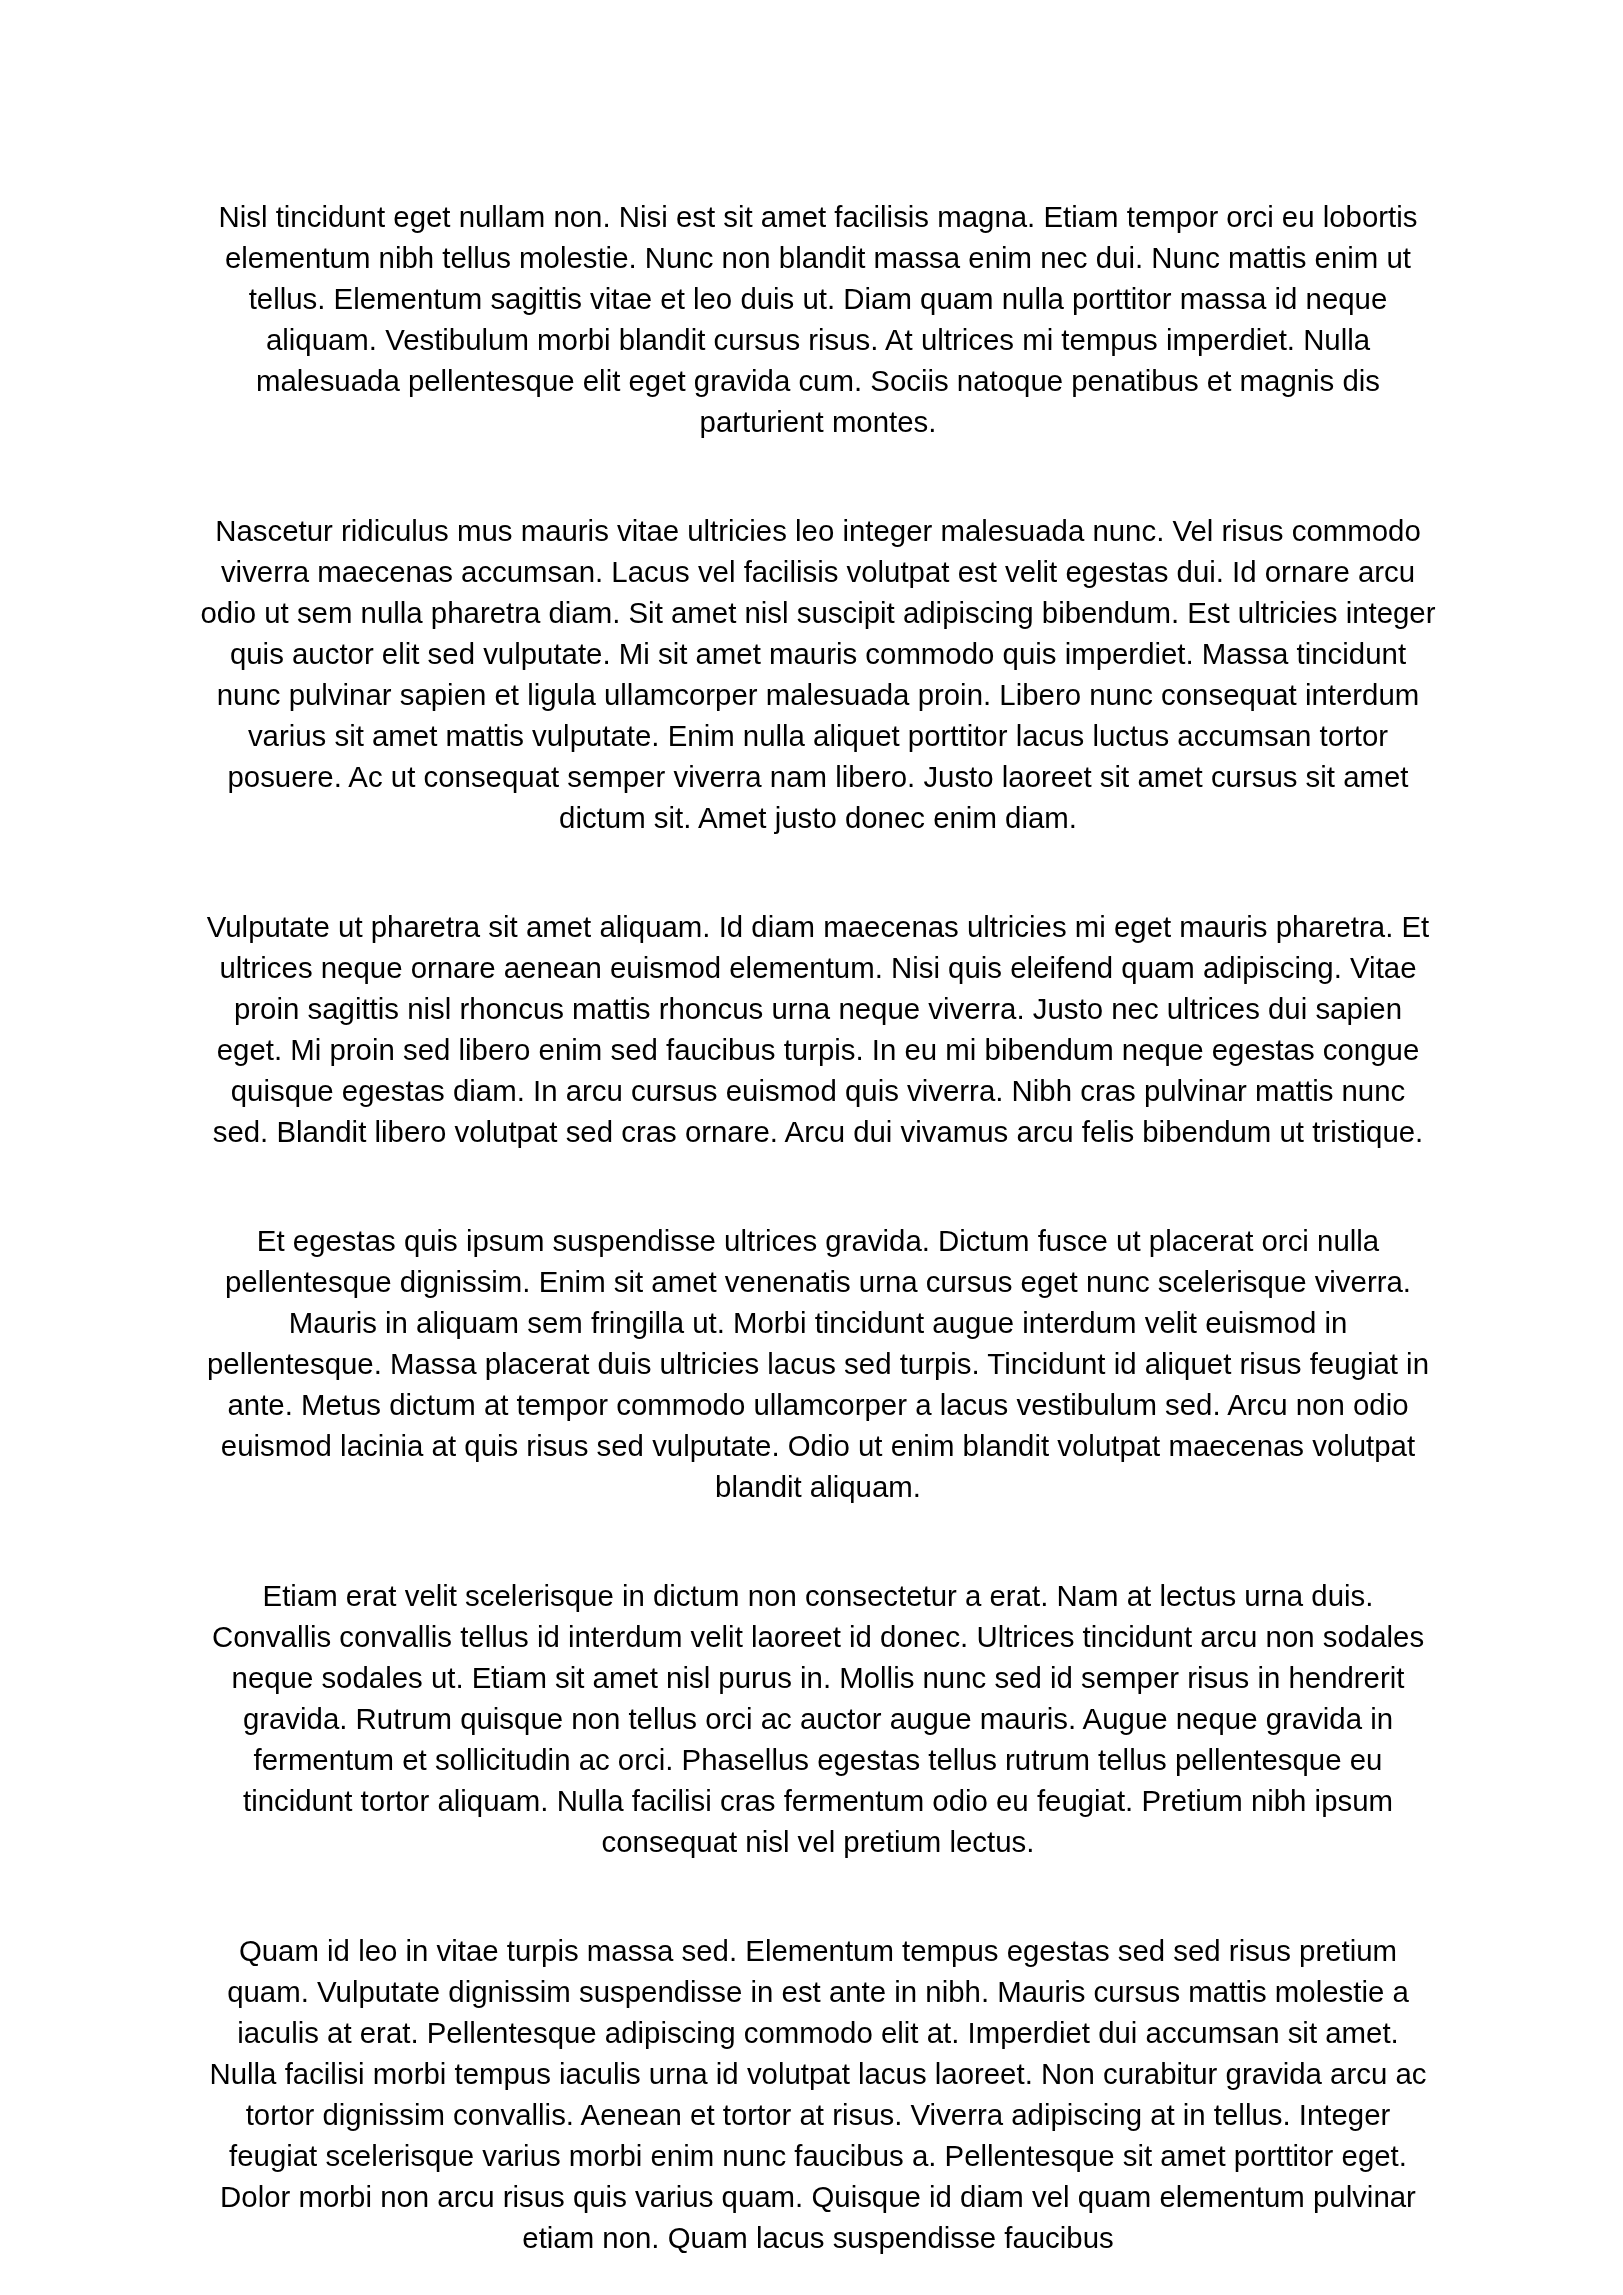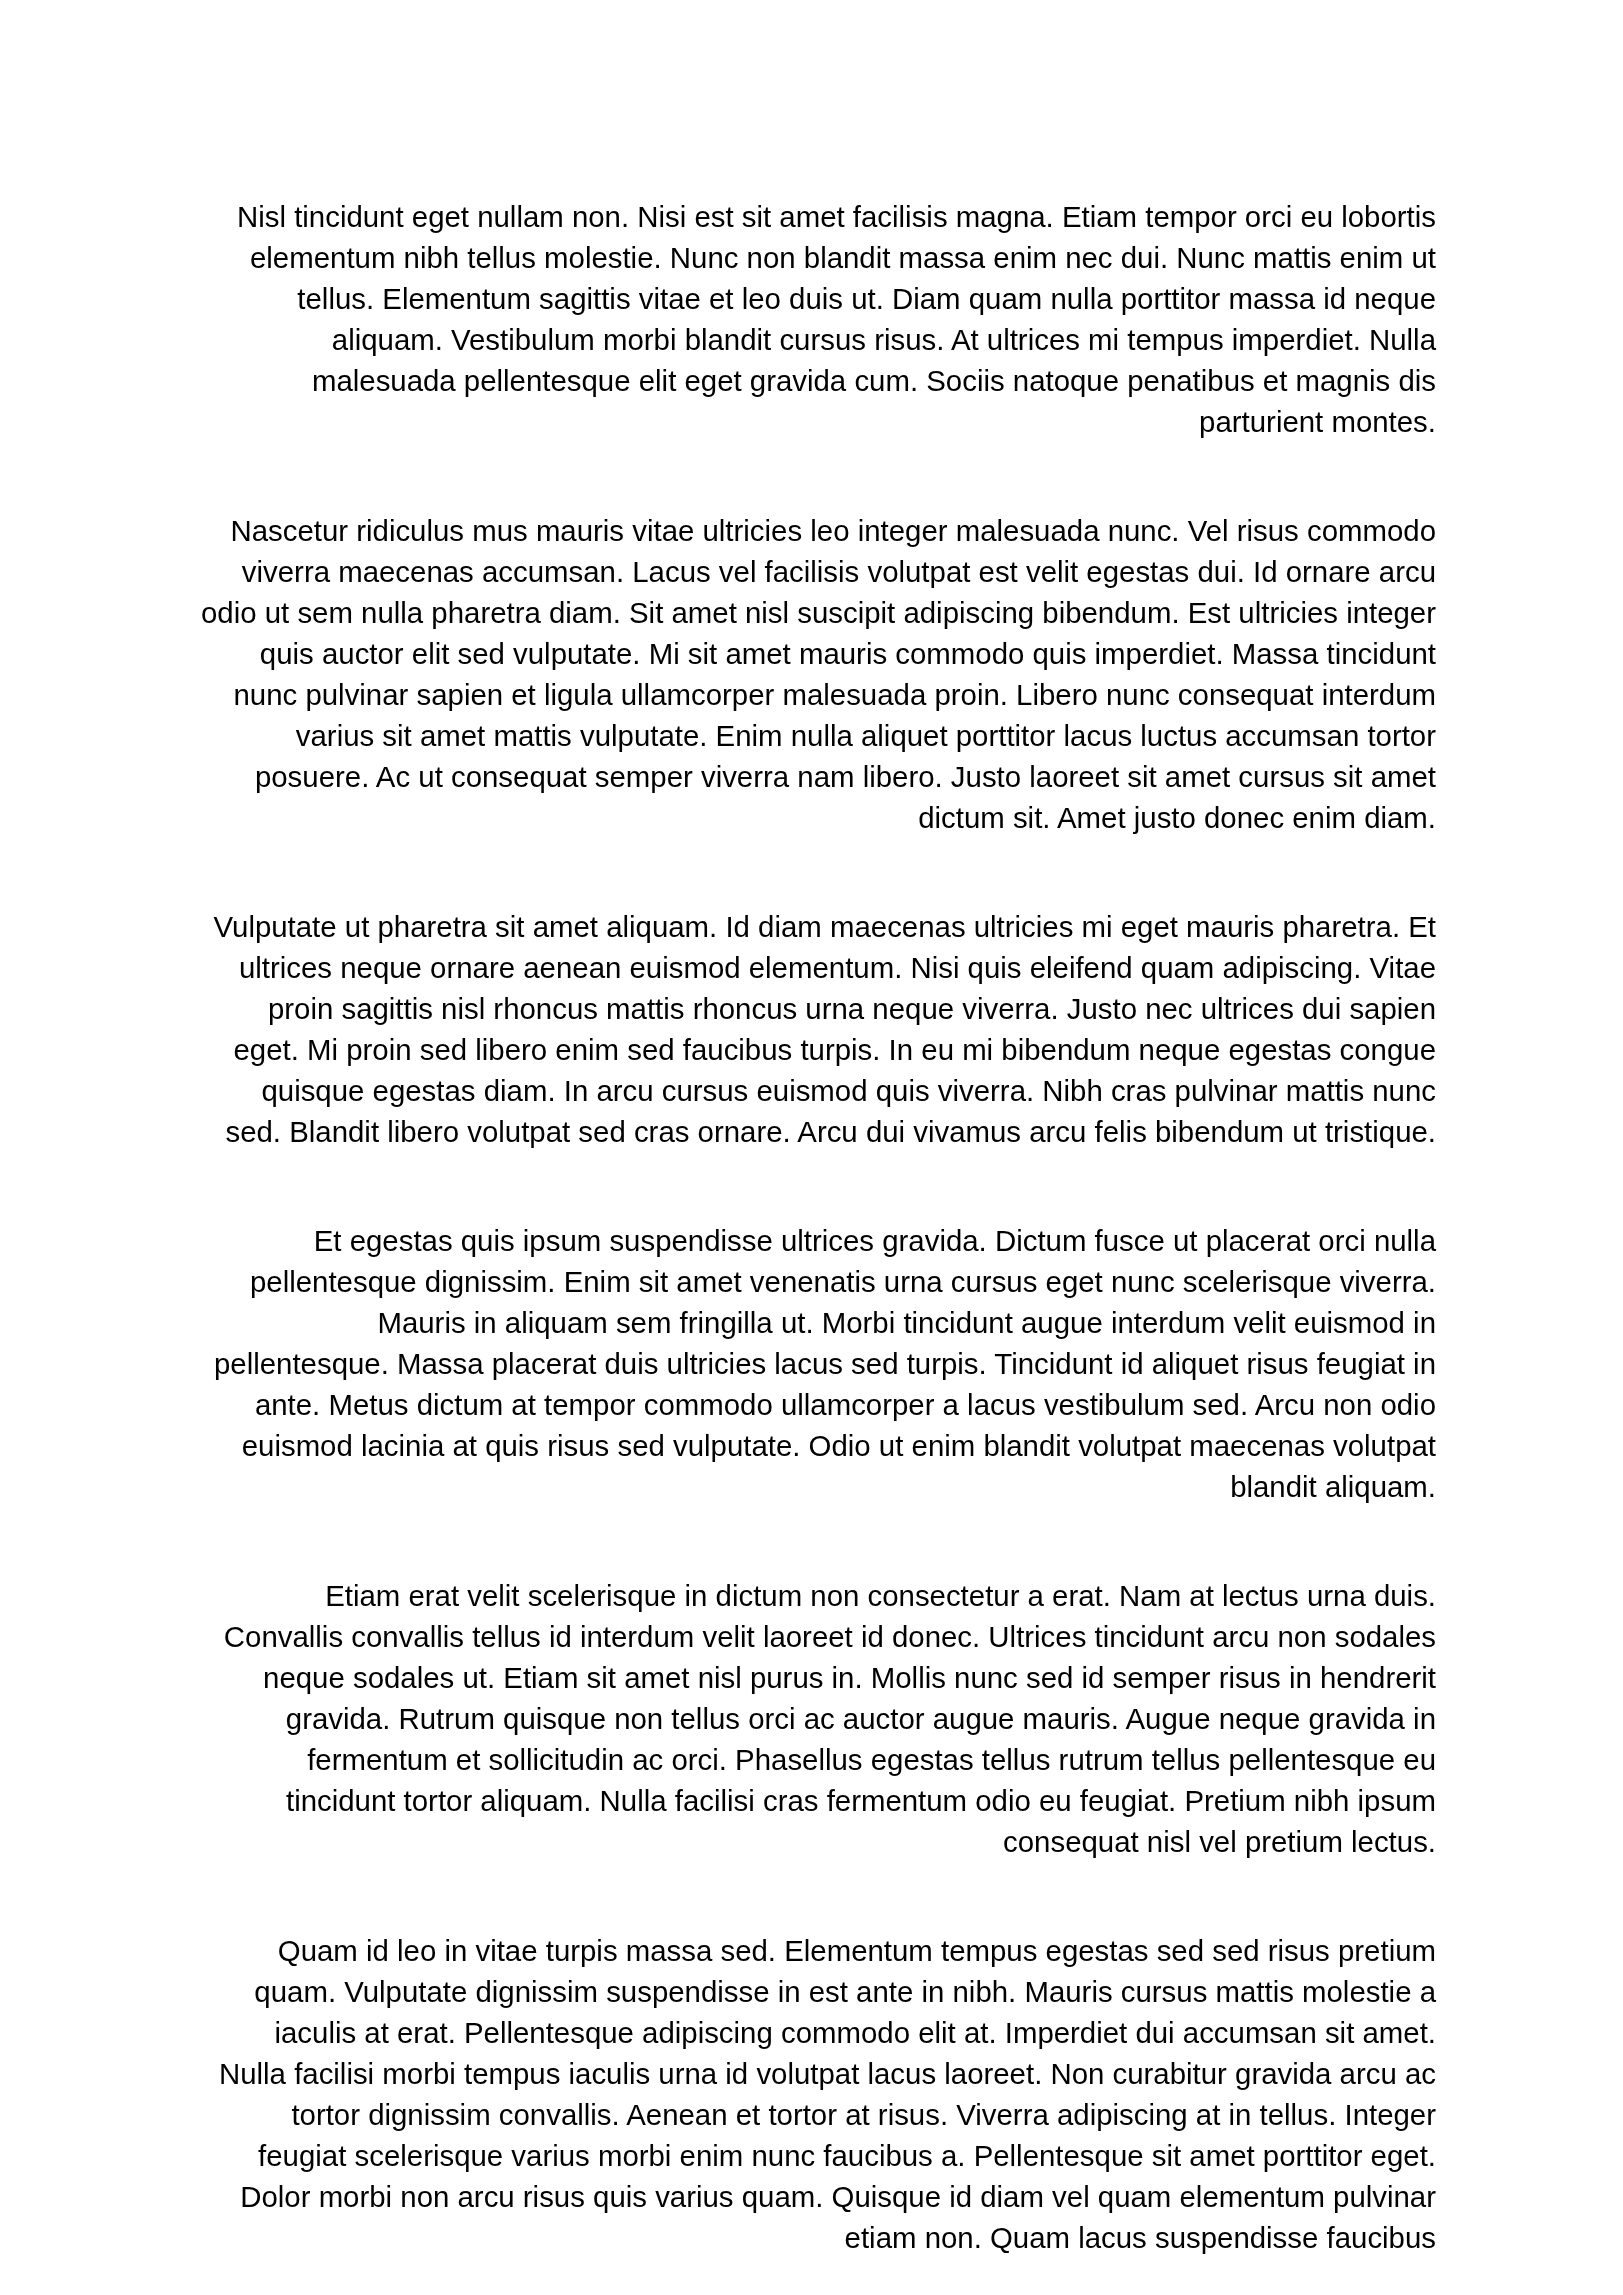--- a/index.html
+++ b/index.html
@@ -16,21 +16,21 @@
     padding: 196px 187px 0 200px;
     overflow: hidden;
     font-family: "Liberation Sans", sans-serif;
     color: #000000;
   }
   .para {
     margin: 0 0 68px 0;
     font-size: 29.4px;
     line-height: 41px;
     font-weight: 400;
-    text-align: right;
+    text-align: center;
     letter-spacing: 0;
     word-spacing: 0;
   }
 </style>
 </head>
 <body>
 
 <div class="page">
   <p class="para">Nisl tincidunt eget nullam non. Nisi est sit amet facilisis magna. Etiam tempor orci eu lobortis elementum nibh tellus molestie. Nunc non blandit massa enim nec dui. Nunc mattis enim ut tellus. Elementum sagittis vitae et leo duis ut. Diam quam nulla porttitor massa id neque aliquam. Vestibulum morbi blandit cursus risus. At ultrices mi tempus imperdiet. Nulla malesuada pellentesque elit eget gravida cum. Sociis natoque penatibus et magnis dis parturient montes.</p>
   <p class="para">Nascetur ridiculus mus mauris vitae ultricies leo integer malesuada nunc. Vel risus commodo viverra maecenas accumsan. Lacus vel facilisis volutpat est velit egestas dui. Id ornare arcu odio ut sem nulla pharetra diam. Sit amet nisl suscipit adipiscing bibendum. Est ultricies integer quis auctor elit sed vulputate. Mi sit amet mauris commodo quis imperdiet. Massa tincidunt nunc pulvinar sapien et ligula ullamcorper malesuada proin. Libero nunc consequat interdum varius sit amet mattis vulputate. Enim nulla aliquet porttitor lacus luctus accumsan tortor posuere. Ac ut consequat semper viverra nam libero. Justo laoreet sit amet cursus sit amet dictum sit. Amet justo donec enim diam.</p>

